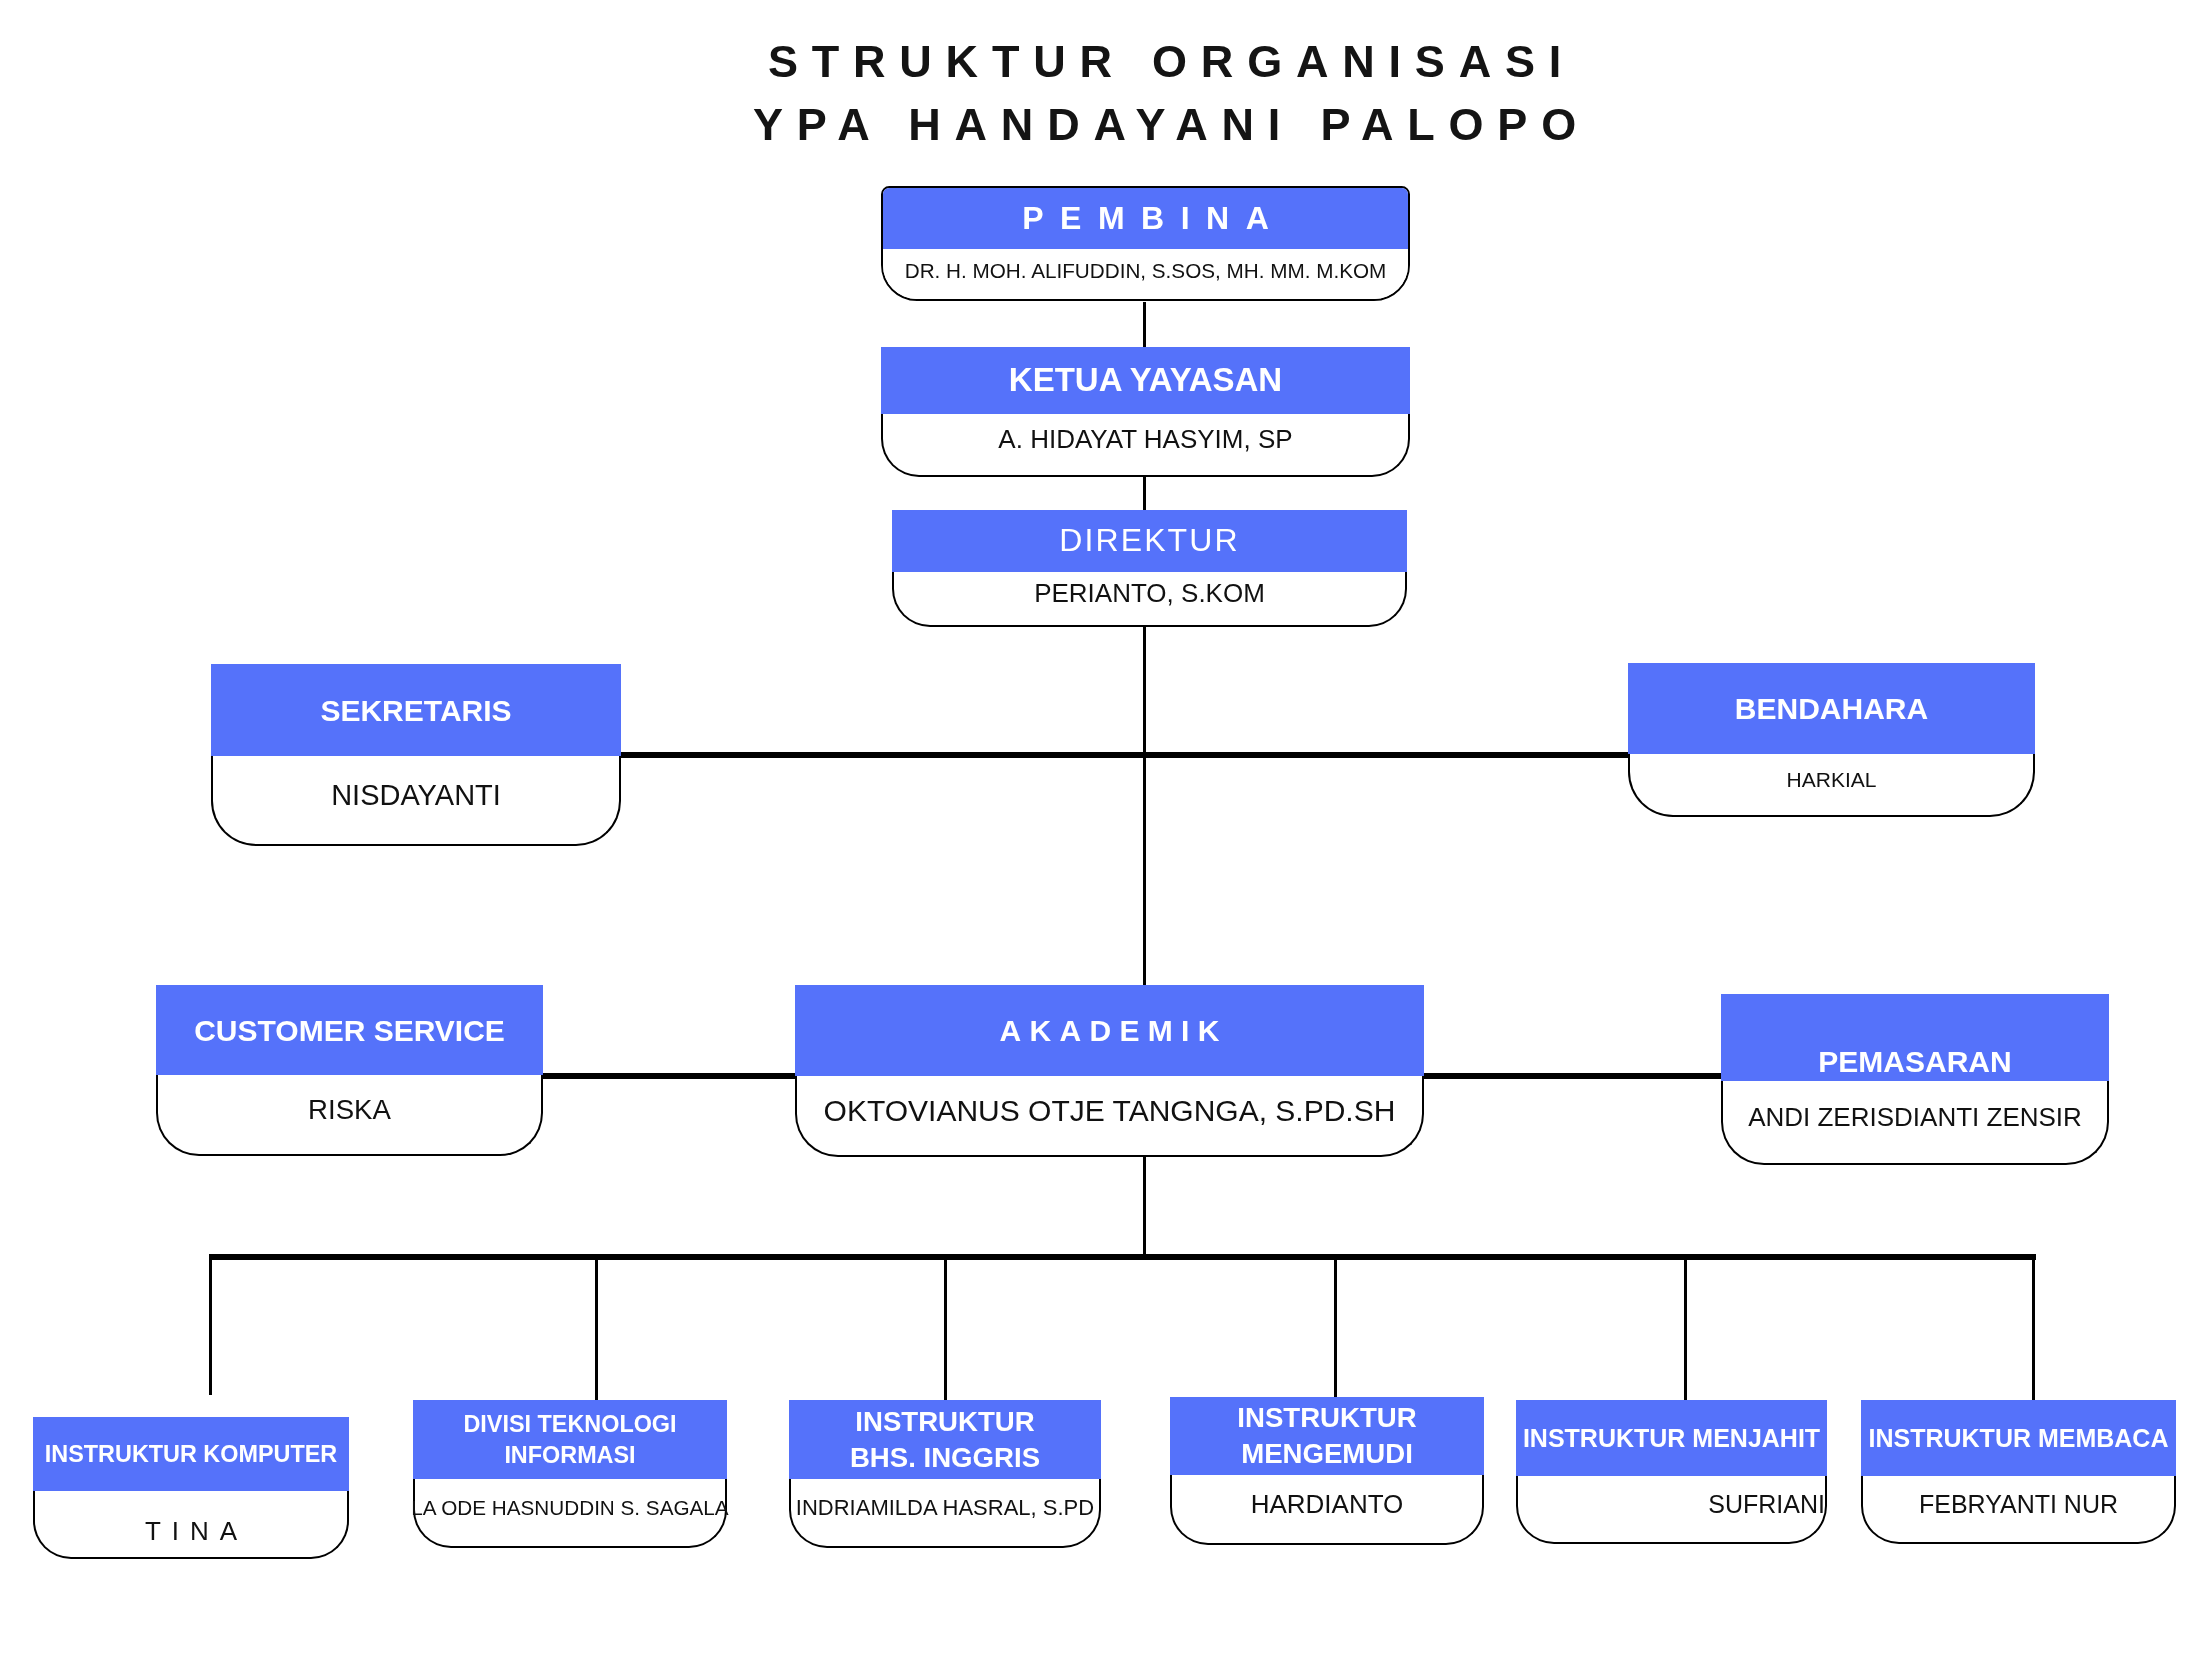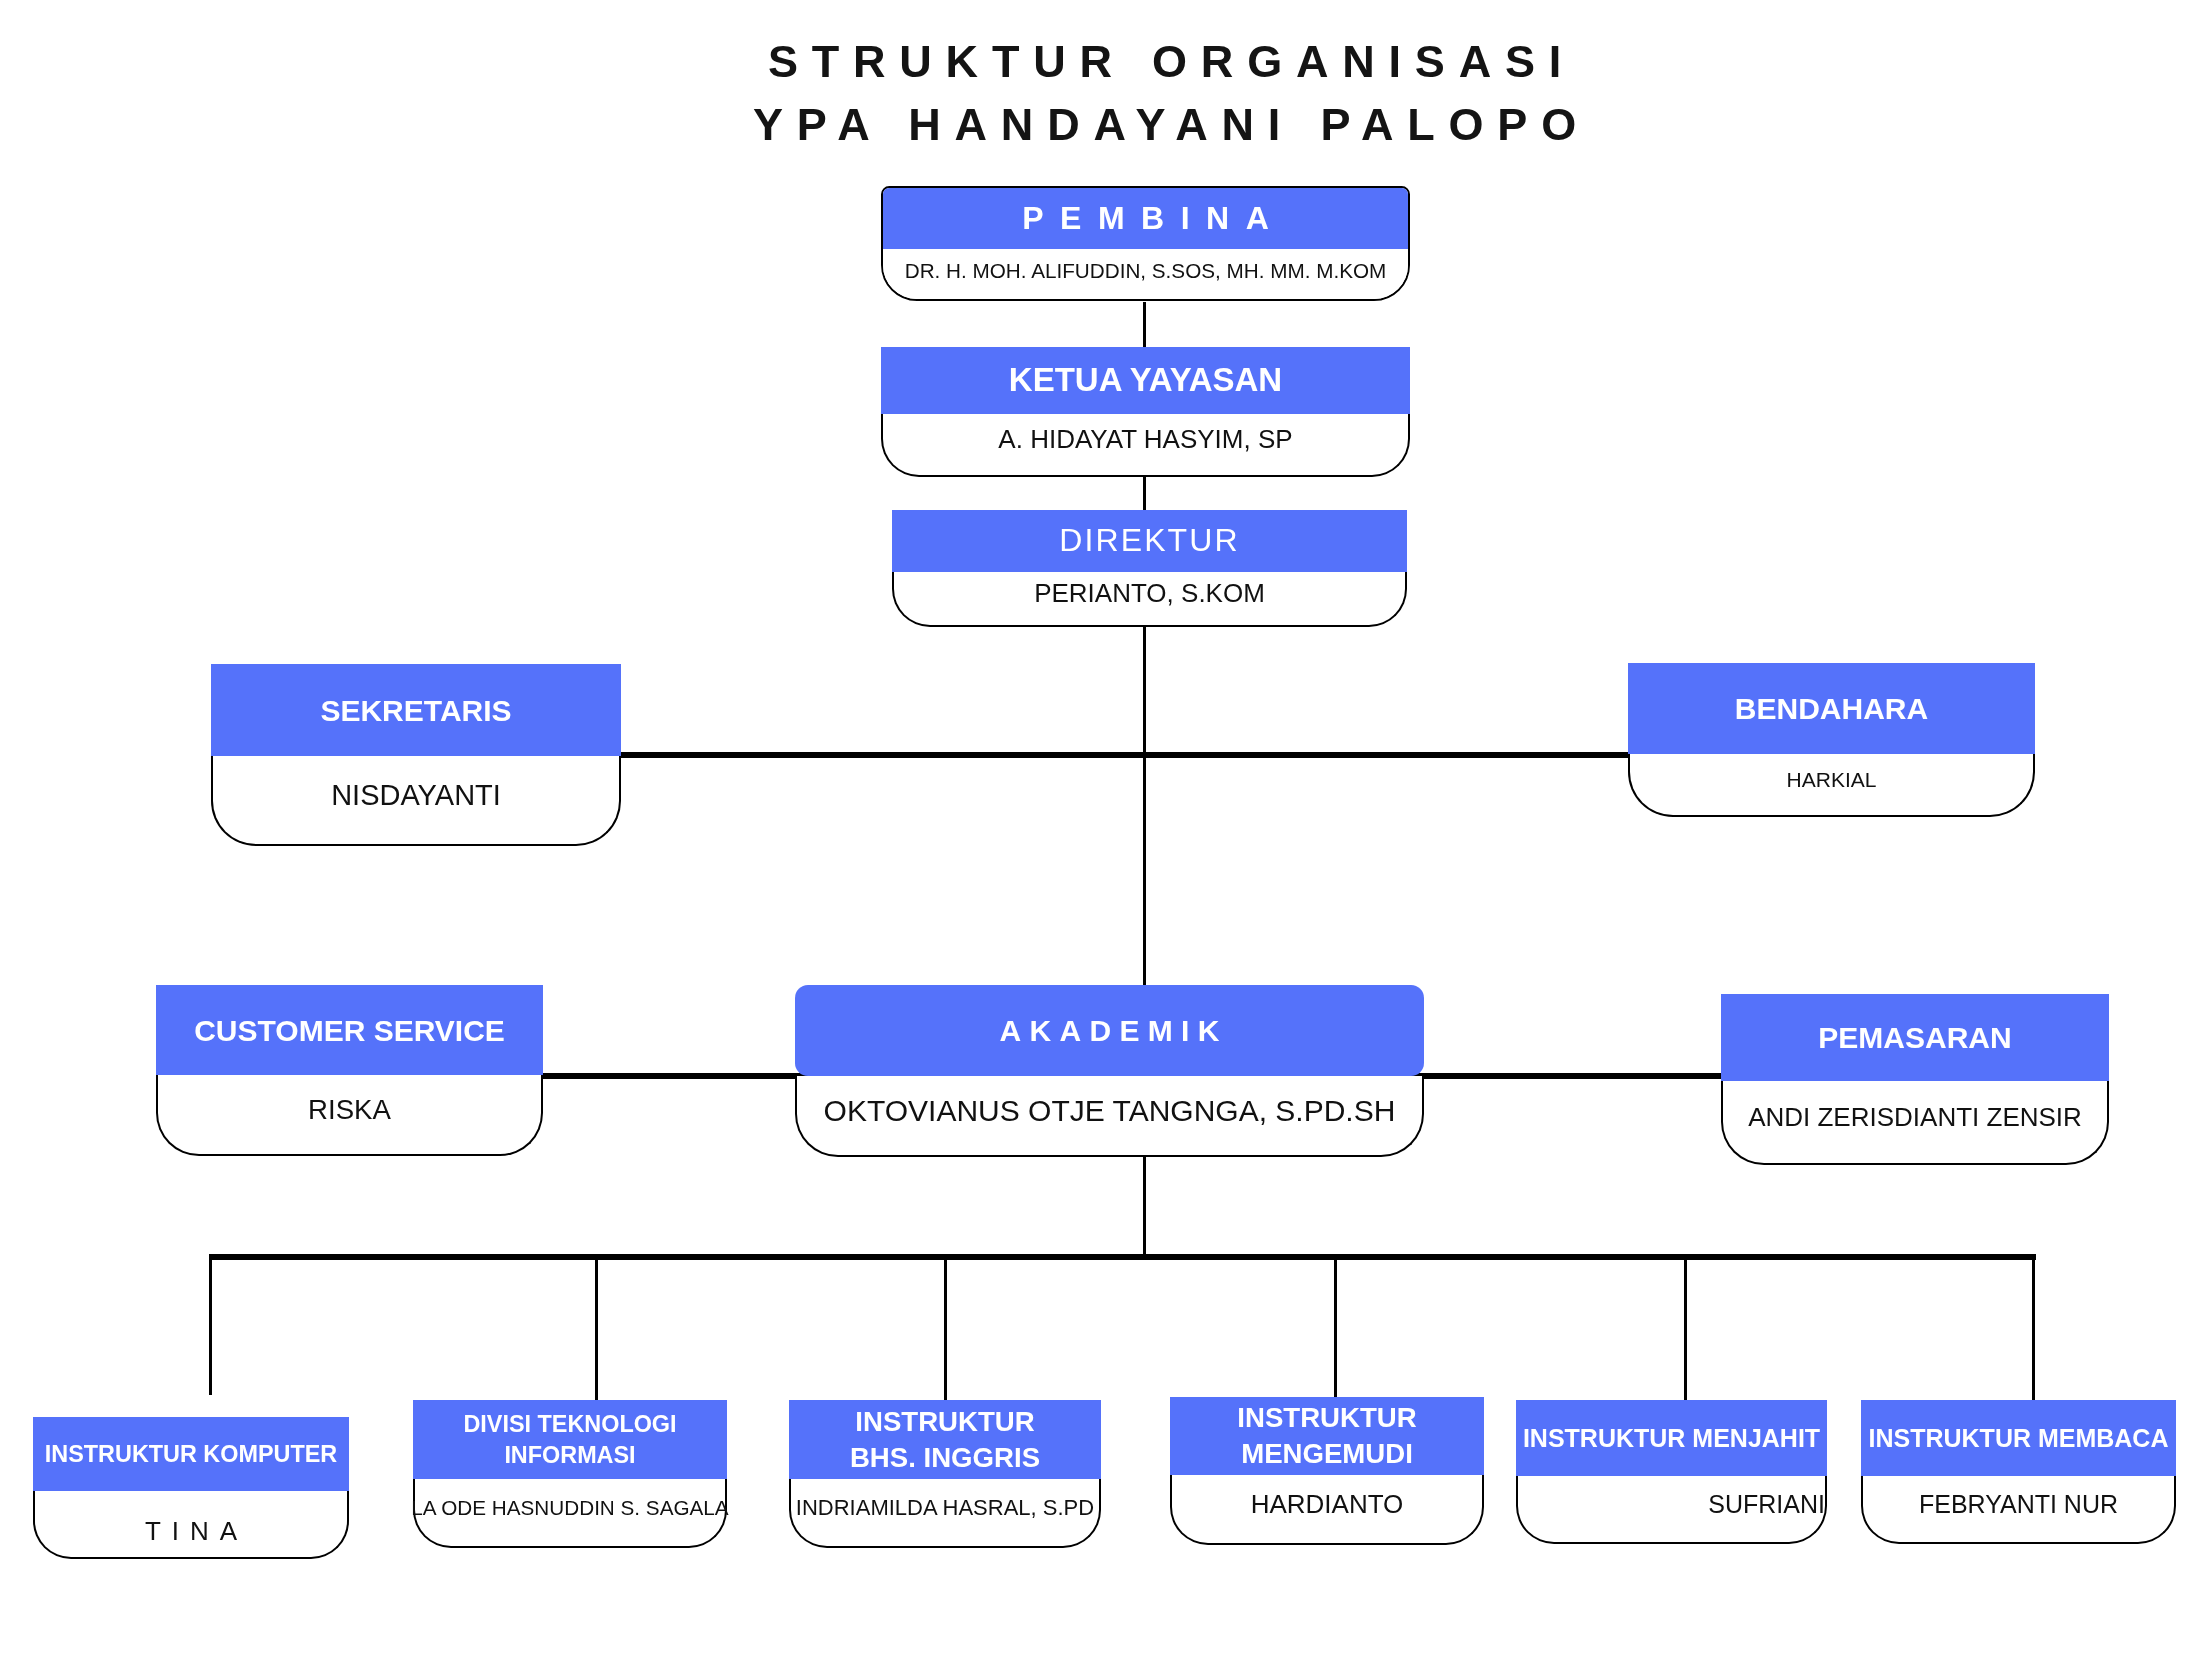--- a/index.html
+++ b/index.html
@@ -74,25 +74,25 @@
 
   .n-bendahara{left:1628px;top:663px;width:407px;}
   .n-bendahara .hdr{height:91px;font-size:30px;}
   .n-bendahara .body{height:63px;border-radius:0 0 45px 45px;font-size:21px;}
 
   .n-customer{left:156px;top:985px;width:387px;}
   .n-customer .hdr{height:90px;font-size:30px;}
   .n-customer .body{height:81px;border-radius:0 0 43px 43px;font-size:27.6px;}
 
   .n-akademik{left:795px;top:985px;width:629px;}
-  .n-akademik .hdr{height:91px;font-size:30px;letter-spacing:8.3px;padding-left:8.3px;border-radius:13px;}
+  .n-akademik .hdr{height:91px;font-size:30px;letter-spacing:8.3px;padding-left:8.3px;}
   .n-akademik .body{height:81px;border-radius:0 0 43px 43px;font-size:30px;}
 
   .n-pemasaran{left:1721px;top:994px;width:388px;}
-  .n-pemasaran .hdr{height:87px;font-size:30px;}
+  .n-pemasaran .hdr{height:87px;font-size:30px;justify-content:flex-end;}
   .n-pemasaran .body{height:84px;border-radius:0 0 43px 43px;font-size:26px;}
 
   .n-komputer{left:33px;top:1393px;width:316px;margin-top:24px;}
   .n-komputer .hdr{height:74px;font-size:23.4px;}
   .n-komputer .body{height:68px;border-radius:0 0 38px 38px;font-size:26px;align-items:flex-end;}
   .n-komputer .body span{letter-spacing:11px;padding-left:11px;}
 
   .n-divisi{left:413px;top:1400px;width:314px;}
   .n-divisi .hdr{height:79px;font-size:23.4px;}
   .n-divisi .body{height:69px;border-radius:0 0 38px 38px;font-size:20.7px;}

